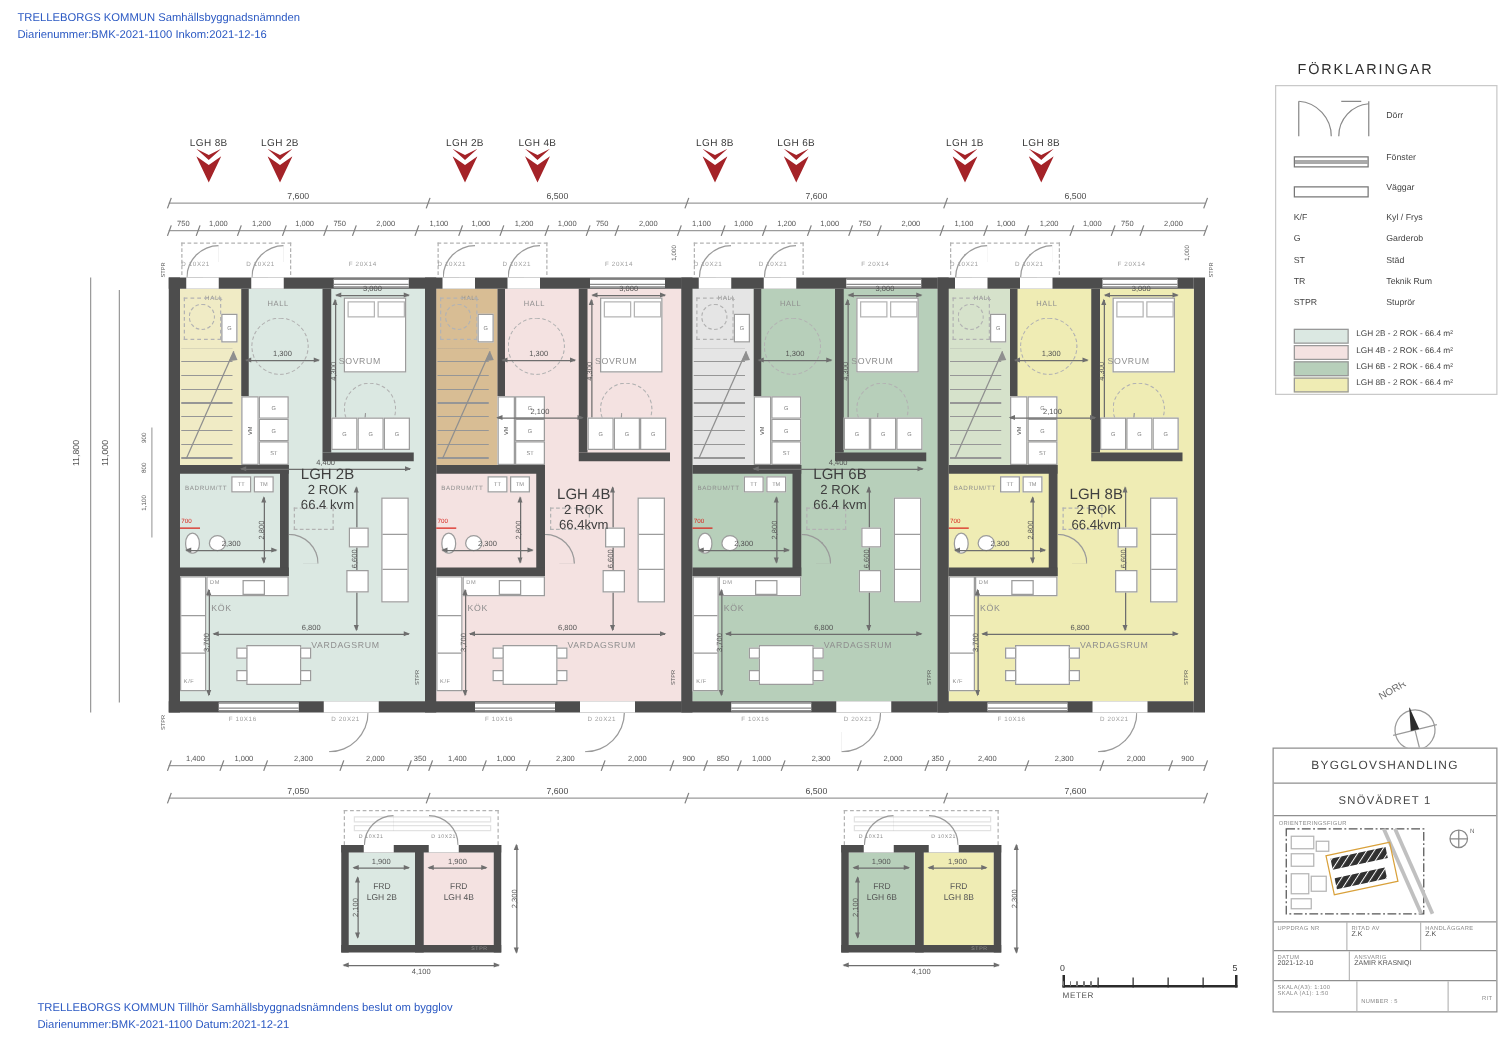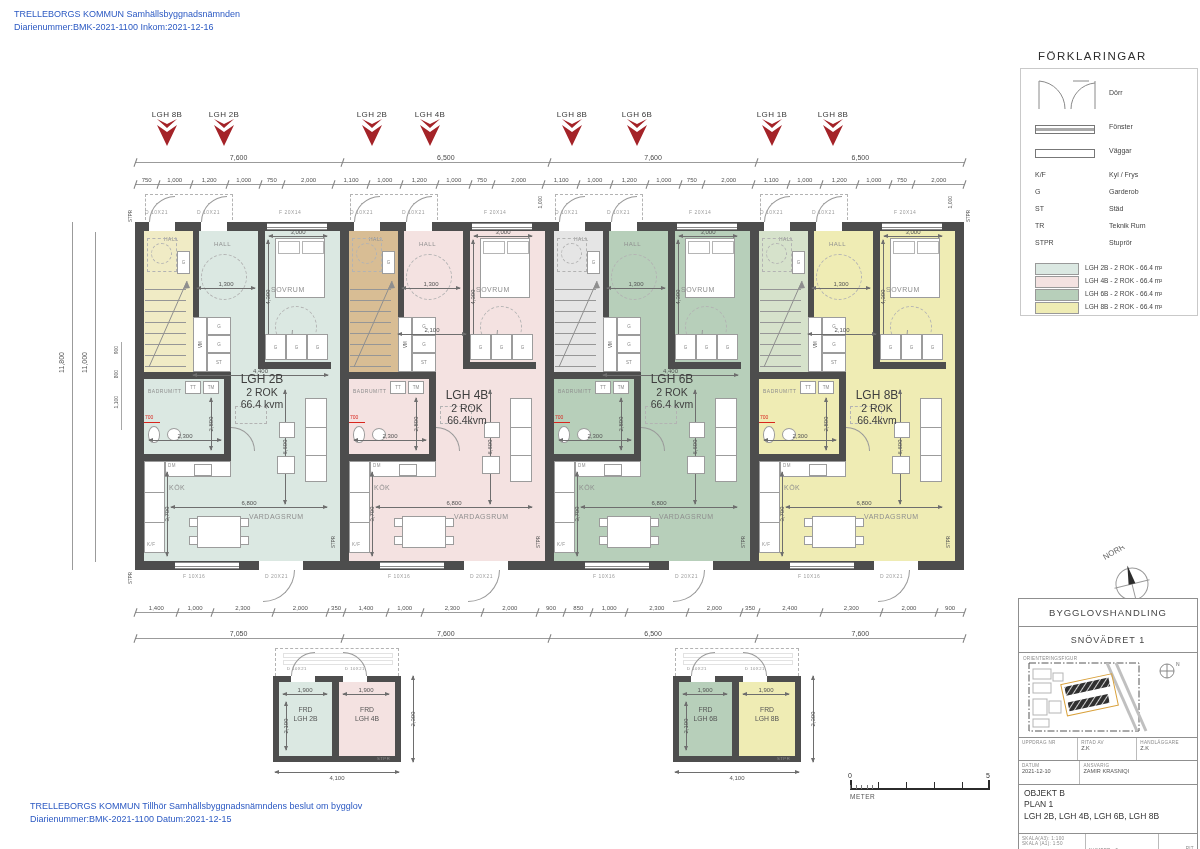--- a/index.html
+++ b/index.html
@@ -48,21 +48,21 @@
 </head>
 <body>
 <div id="page">
 
 <div class="abs blue" style="left:14px;top:8px">
   <div>TRELLEBORGS KOMMUN Samhällsbyggnadsnämnden</div>
   <div>Diarienummer:BMK-2021-1100 Inkom:2021-12-16</div>
 </div>
 <div class="abs blue" style="left:30px;top:800px">
   <div>TRELLEBORGS KOMMUN Tillhör Samhällsbyggnadsnämndens beslut om bygglov</div>
-  <div>Diarienummer:BMK-2021-1100 Datum:2021-12-15</div>
+  <div>Diarienummer:BMK-2021-1100 Datum:2021-12-21</div>
 </div>
 
 <div id="markers">
       <div class="marker" style="left: 139px;"><div class="mlab">LGH 8B</div><svg width="20" height="28" viewBox="0 0 20 28">
           <polygon points="0,0 10,9 20,0 10,5" fill="#a42328"></polygon>
           <polygon points="0,6 10,27 20,6 10,13" fill="#a42328"></polygon>
         </svg></div>
       <div class="marker" style="left: 196px;"><div class="mlab">LGH 2B</div><svg width="20" height="28" viewBox="0 0 20 28">
           <polygon points="0,0 10,9 20,0 10,5" fill="#a42328"></polygon>
           <polygon points="0,6 10,27 20,6 10,13" fill="#a42328"></polygon>
@@ -1074,25 +1074,20 @@
   <div style="display:flex;height:23px;border-bottom:1px solid #8f8f8f">
     <div style="width:33%;border-right:1px solid #bbb;padding:2px 3px">
           <div class="tb-lbl">DATUM</div>
           <div class="tb-val">2021-12-10</div>
         </div>
     <div style="width:67%;padding:2px 3px">
           <div class="tb-lbl">ANSVARIG</div>
           <div class="tb-val">ZAMIR KRASNIQI</div>
         </div>
   </div>
-  <div style="height:42px;border-bottom:1px solid #8f8f8f;padding:3px 5px;color:#333">
-    <div style="font-size:8.5px;line-height:11px">OBJEKT B</div>
-    <div style="font-size:8.5px;line-height:11px">PLAN 1</div>
-    <div style="font-size:8.5px;line-height:13px">LGH 2B, LGH 4B, LGH 6B, LGH 8B</div>
-  </div>
   <div style="display:flex;height:24px">
     <div style="width:38%;border-right:1px solid #bbb;padding:2px 3px">
       <div class="tb-lbl">SKALA(A3): 1:100</div>
       <div class="tb-lbl">SKALA (A1): 1:50</div>
     </div>
     <div style="width:42%;border-right:1px solid #bbb;padding:4px 3px"><span class="tb-lbl">NUMBER : 5</span></div>
     <div style="width:20%;padding:2px 3px;text-align:right"><span class="tb-lbl">RIT</span></div>
   </div>
 </div>
 

